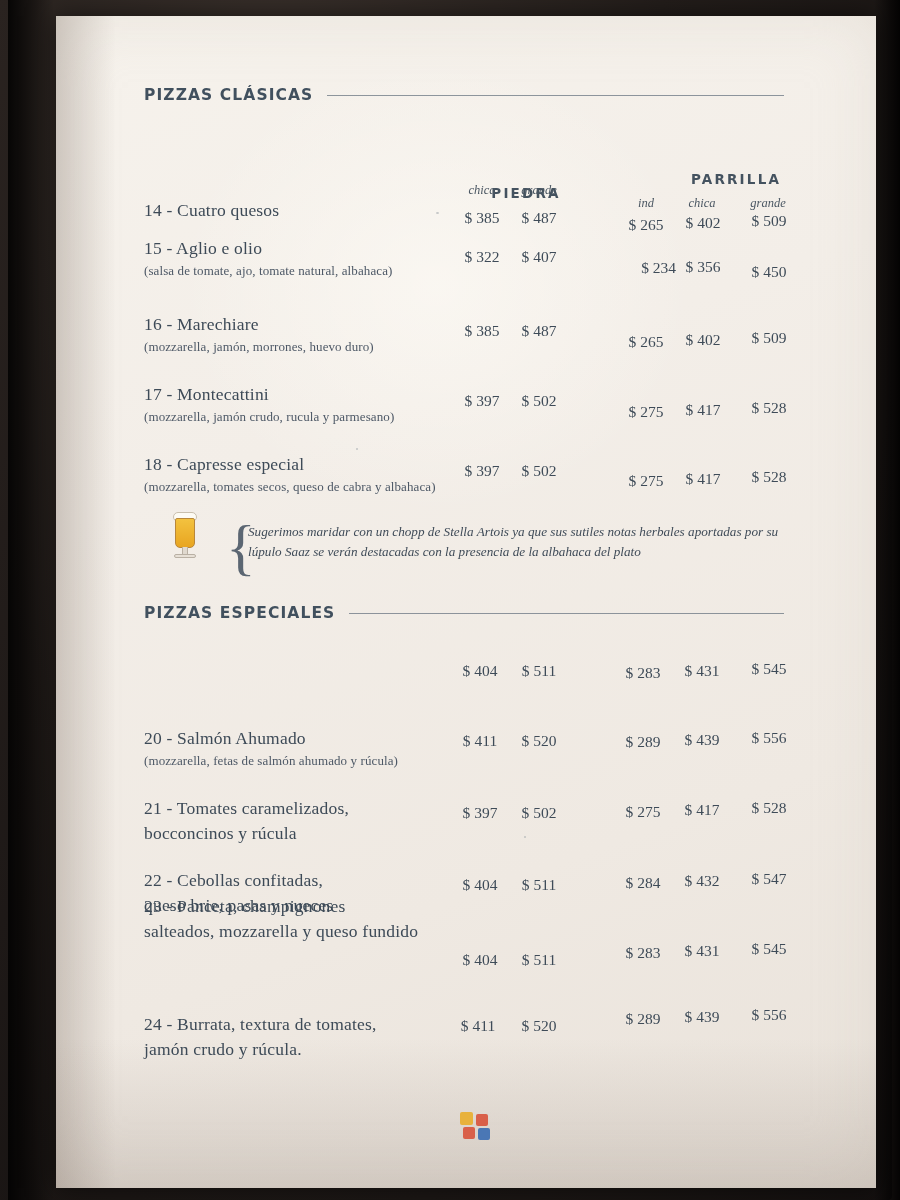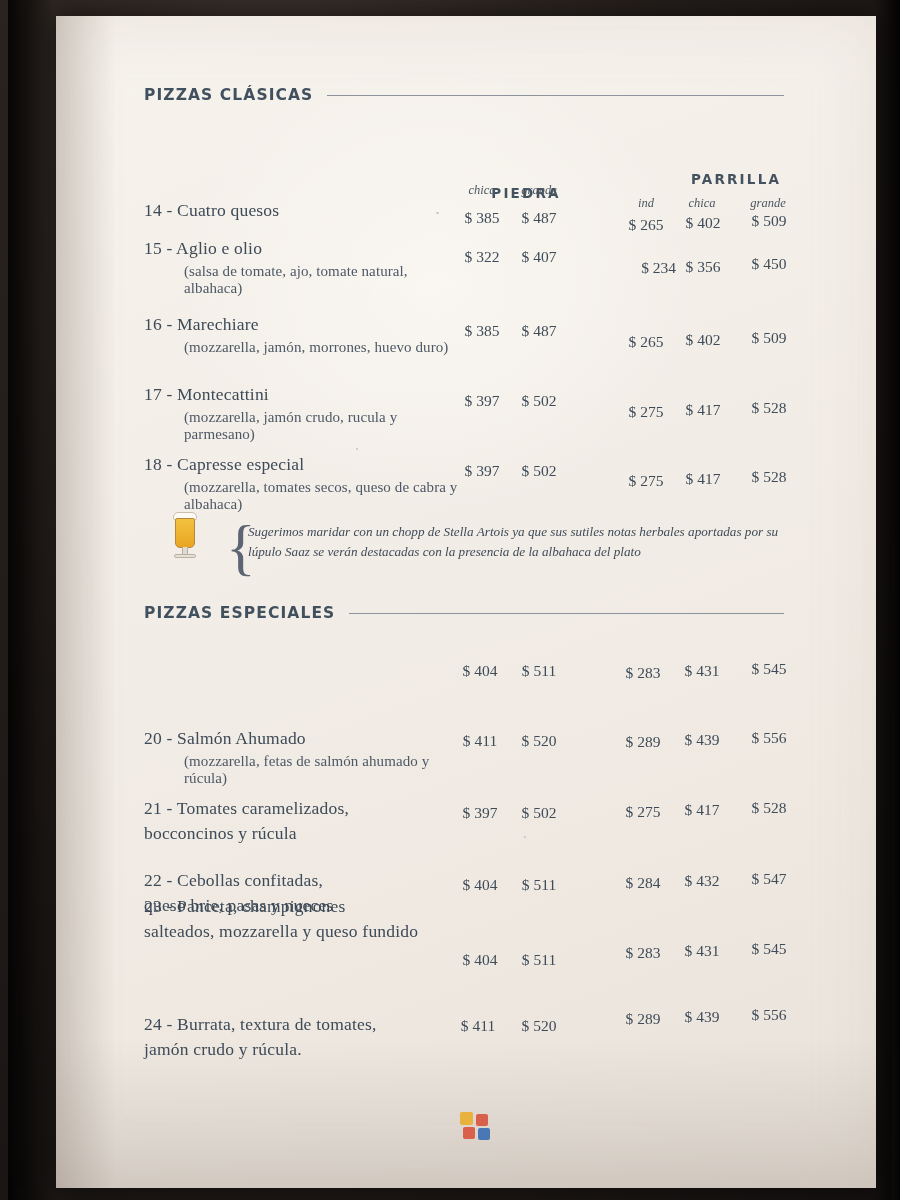--- a/index.html
+++ b/index.html
@@ -105,25 +105,24 @@
   .item .name {
     font-family: "Liberation Serif", serif;
     font-size: 17.5px;
     color: #3d4a57;
     line-height: 1.42;
     letter-spacing: .2px;
     white-space: pre-line;
   }
   .item .desc {
     font-family: "Liberation Serif", serif;
-    font-size: 15px;
+    font-size: 13px;
     color: #4d5866;
     margin-top: 2px;
     letter-spacing: .1px;
-    margin-left: 40px;
   }
   .price {
     position: absolute;
     font-family: "Liberation Serif", serif;
     font-size: 15.5px;
     color: #3e4b58;
     white-space: nowrap;
   }
 
   
@@ -223,21 +222,21 @@
       <div class="price" style="left:676px; top:196px; width:74px; text-align:center;">$ 509</div>
 
       <div class="item" style="left:88px; top:220px; width:310px;">
         <div class="name">15 - Aglio e olio</div>
         <div class="desc">(salsa de tomate, ajo, tomate natural, albahaca)</div>
       </div>
       <div class="price" style="left:396px; top:232px; width:60px; text-align:center;">$ 322</div>
       <div class="price" style="left:448px; top:232px; width:70px; text-align:center;">$ 407</div>
       <div class="price" style="left:560px; top:243px; width:60px; text-align:right;">$ 234</div>
       <div class="price" style="left:616px; top:242px; width:62px; text-align:center;">$ 356</div>
-      <div class="price" style="left:676px; top:239px; width:74px; text-align:center;">$ 450</div>
+      <div class="price" style="left:676px; top:247px; width:74px; text-align:center;">$ 450</div>
 
       <div class="item" style="left:88px; top:296px; width:310px;">
         <div class="name">16 - Marechiare</div>
         <div class="desc">(mozzarella, jamón, morrones, huevo duro)</div>
       </div>
       <div class="price" style="left:396px; top:306px; width:60px; text-align:center;">$ 385</div>
       <div class="price" style="left:448px; top:306px; width:70px; text-align:center;">$ 487</div>
       <div class="price" style="left:560px; top:317px; width:60px; text-align:center;">$ 265</div>
       <div class="price" style="left:616px; top:315px; width:62px; text-align:center;">$ 402</div>
       <div class="price" style="left:676px; top:313px; width:74px; text-align:center;">$ 509</div>

